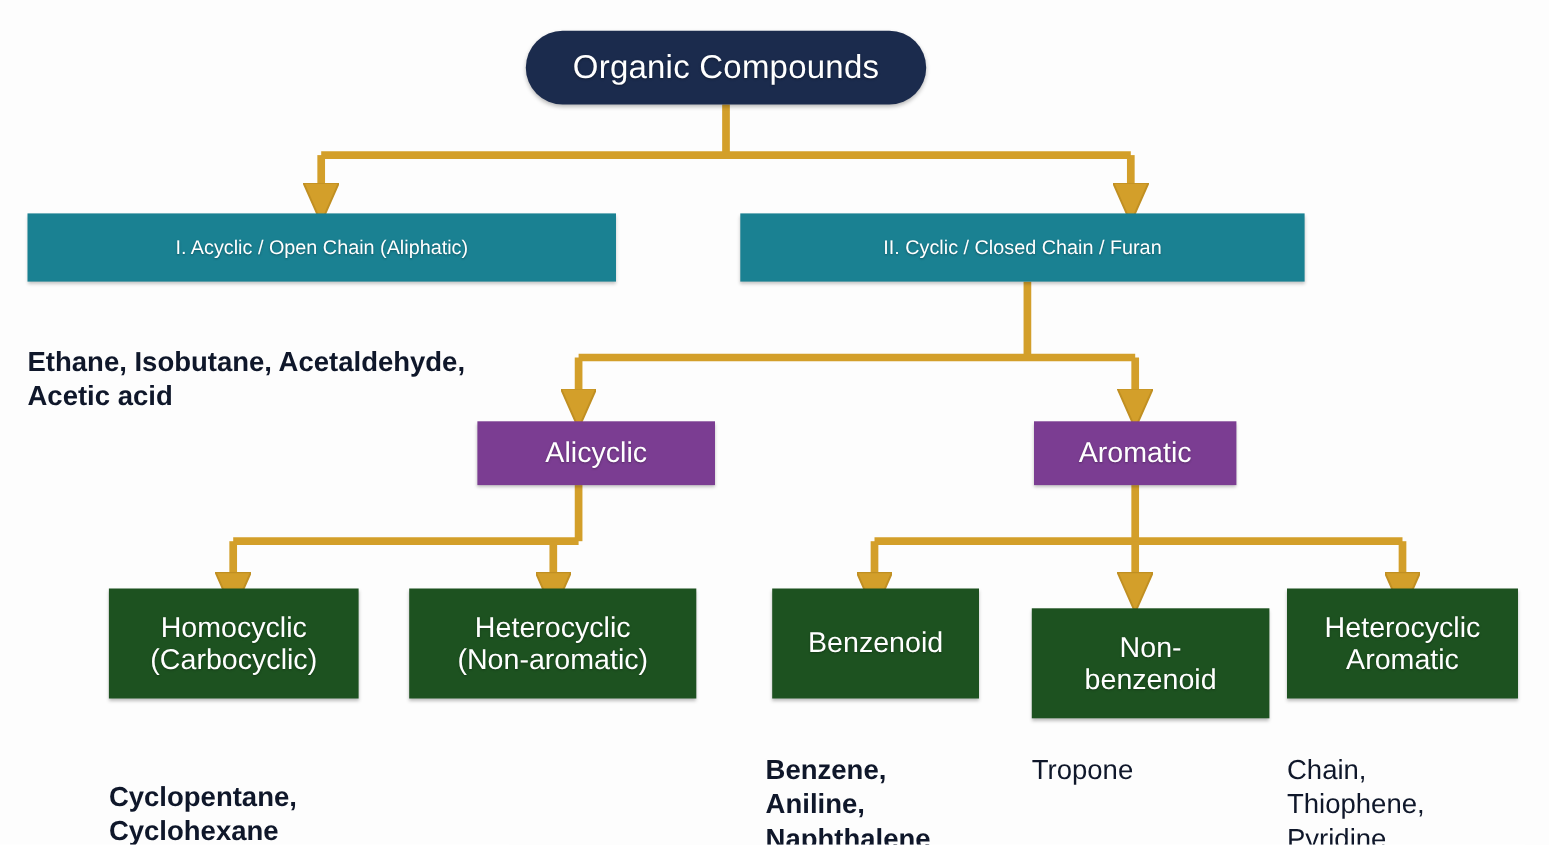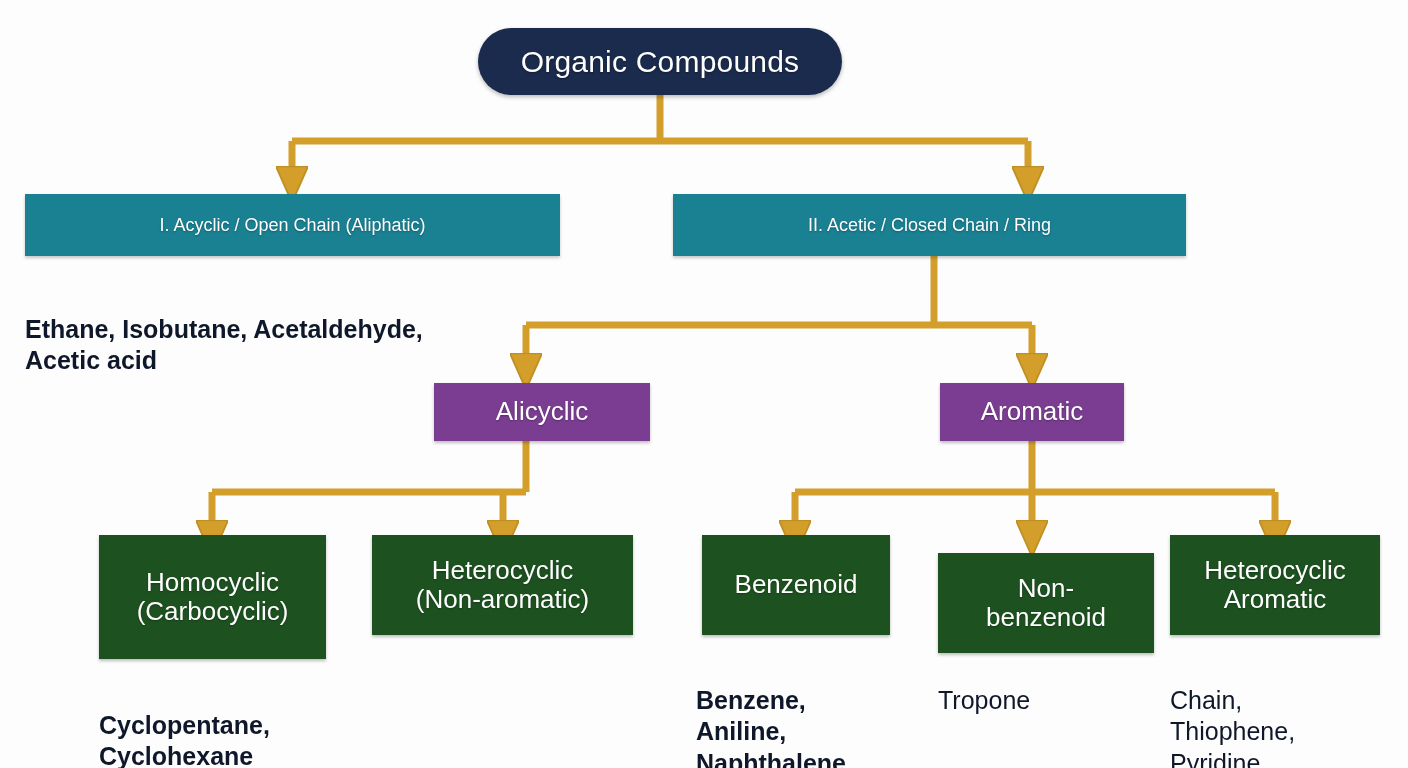--- a/index.html
+++ b/index.html
@@ -124,37 +124,37 @@
 
   <div class="node node-root" style="left:478px; top:28px; width:364px; height:67px;">
     <span class="label">Organic Compounds</span>
   </div>
 
   <div class="node node-teal" style="left:25px; top:194px; width:535px; height:62px;">
     <span class="label">I. Acyclic / Open Chain (Aliphatic)</span>
   </div>
 
   <div class="node node-teal" style="left:673px; top:194px; width:513px; height:62px;">
-    <span class="label">II. Acetic / Closed Chain / Ring</span>
+    <span class="label">II. Cyclic / Closed Chain / Furan</span>
   </div>
 
   <div class="caption" style="left:25px; top:274px; width:535px;">
     <span class="label">Ethane, Isobutane, Acetaldehyde,
 Acetic acid</span>
   </div>
 
   <div class="node node-purple" style="left:434px; top:383px; width:216px; height:58px;">
     <span class="label">Alicyclic</span>
   </div>
 
   <div class="node node-purple" style="left:940px; top:383px; width:184px; height:58px;">
     <span class="label">Aromatic</span>
   </div>
 
-  <div class="node node-green" style="left:99px; top:535px; width:227px; height:124px;">
+  <div class="node node-green" style="left:99px; top:535px; width:227px; height:100px;">
     <span class="label">Homocyclic
 (Carbocyclic)</span>
   </div>
 
   <div class="node node-green" style="left:372px; top:535px; width:261px; height:100px;">
     <span class="label">Heterocyclic
 (Non-aromatic)</span>
   </div>
 
   <div class="node node-green" style="left:702px; top:535px; width:188px; height:100px;">

